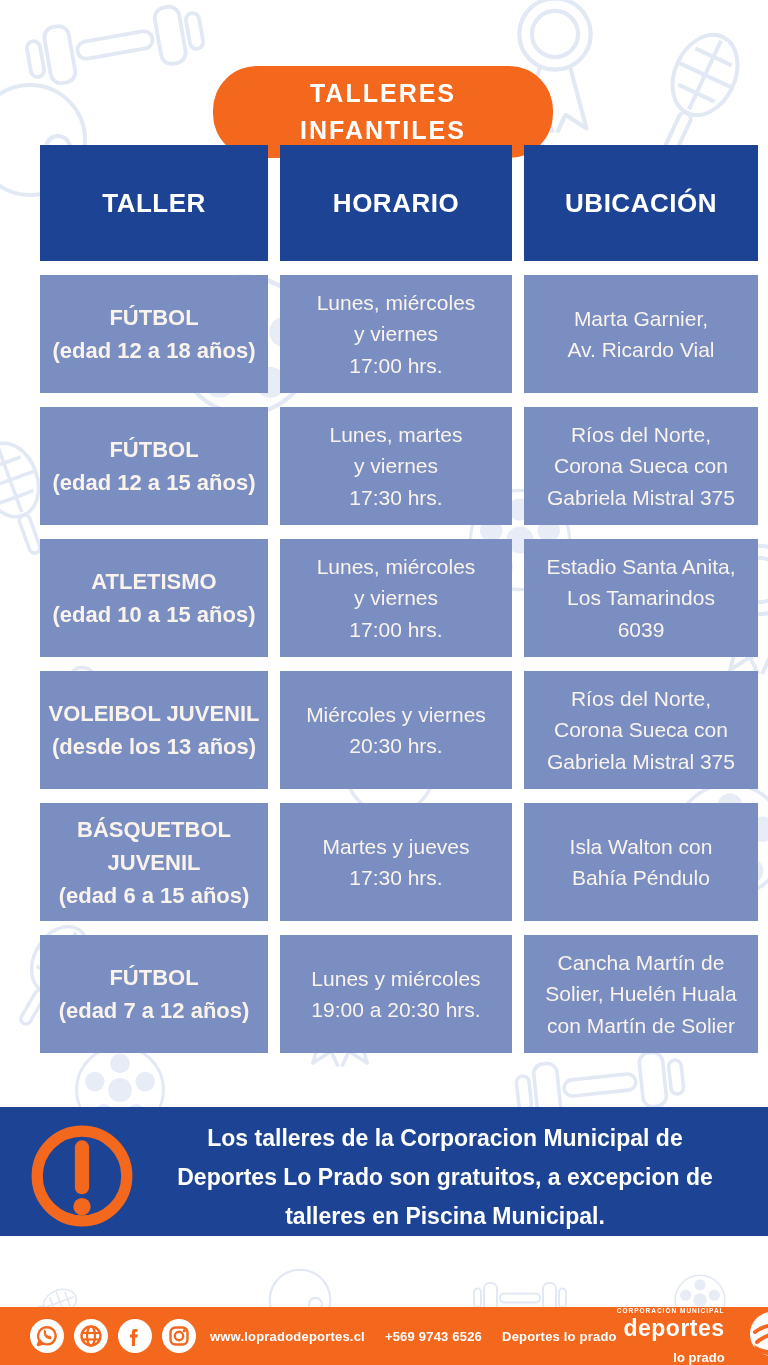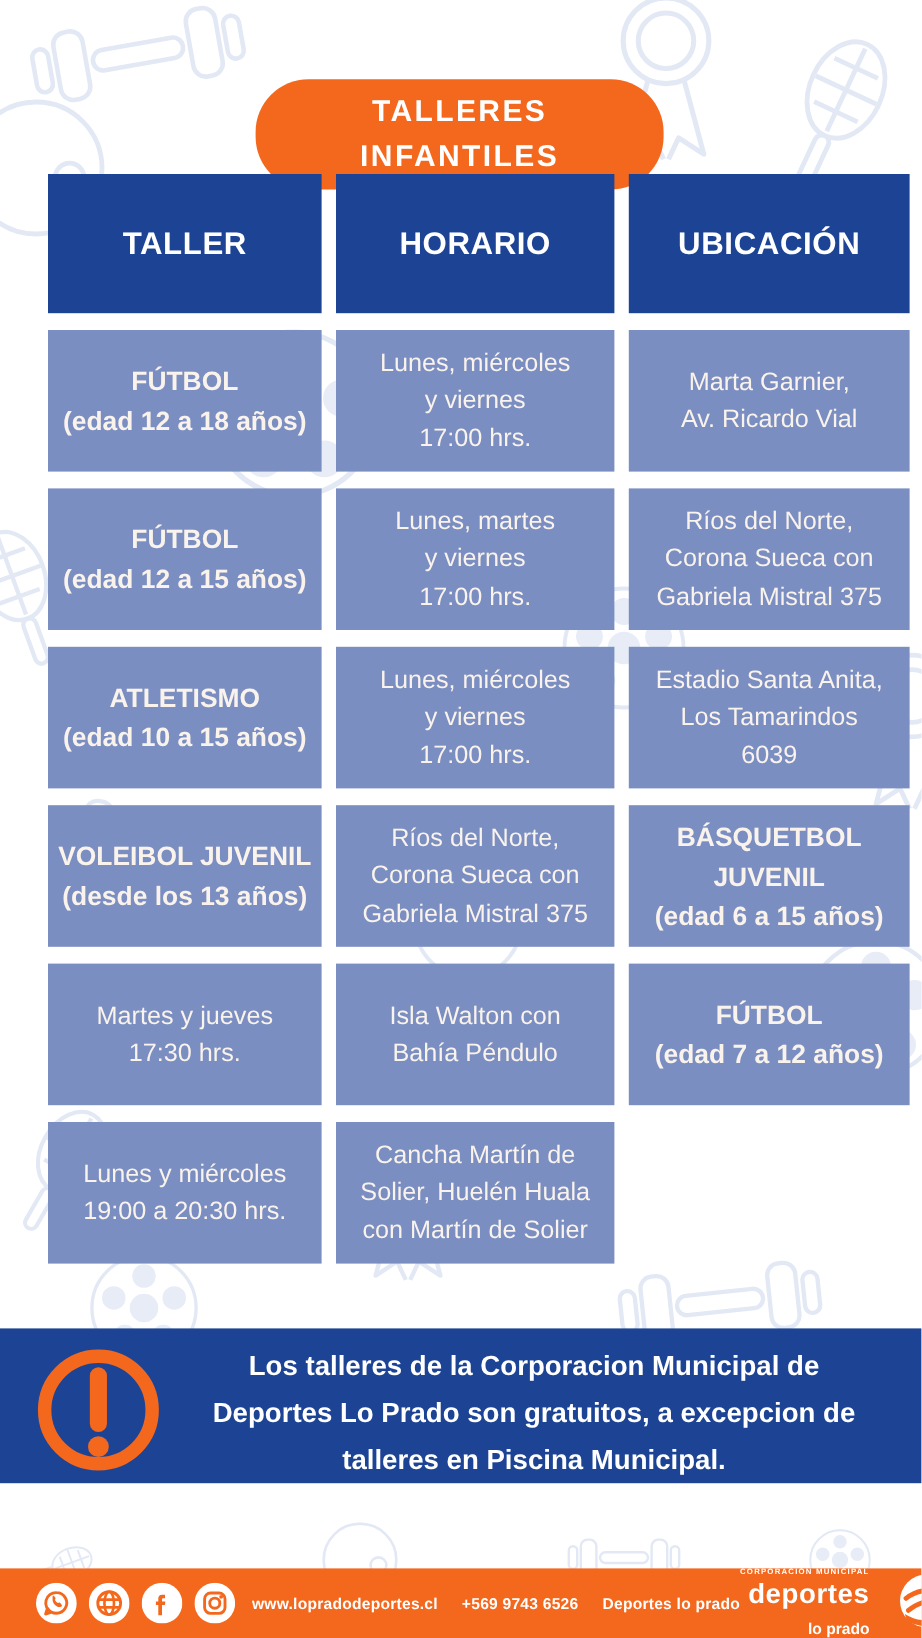--- a/index.html
+++ b/index.html
@@ -147,36 +147,38 @@
     <div class="cell">Lunes, miércoles
 y viernes
 17:00 hrs.</div>
     <div class="cell">Marta Garnier,
 Av. Ricardo Vial</div>
 
     <div class="cell taller">FÚTBOL
 (edad 12 a 15 años)</div>
     <div class="cell">Lunes, martes
 y viernes
-17:00 hrs.</div>
+17:30 hrs.</div>
     <div class="cell">Ríos del Norte,
 Corona Sueca con
 Gabriela Mistral 375</div>
 
     <div class="cell taller">ATLETISMO
 (edad 10 a 15 años)</div>
     <div class="cell">Lunes, miércoles
 y viernes
 17:00 hrs.</div>
     <div class="cell">Estadio Santa Anita,
 Los Tamarindos
 6039</div>
 
     <div class="cell taller">VOLEIBOL JUVENIL
 (desde los 13 años)</div>
+    <div class="cell">Miércoles y viernes
+20:30 hrs.</div>
     <div class="cell">Ríos del Norte,
 Corona Sueca con
 Gabriela Mistral 375</div>
 
     <div class="cell taller">BÁSQUETBOL
 JUVENIL
 (edad 6 a 15 años)</div>
     <div class="cell">Martes y jueves
 17:30 hrs.</div>
     <div class="cell">Isla Walton con

